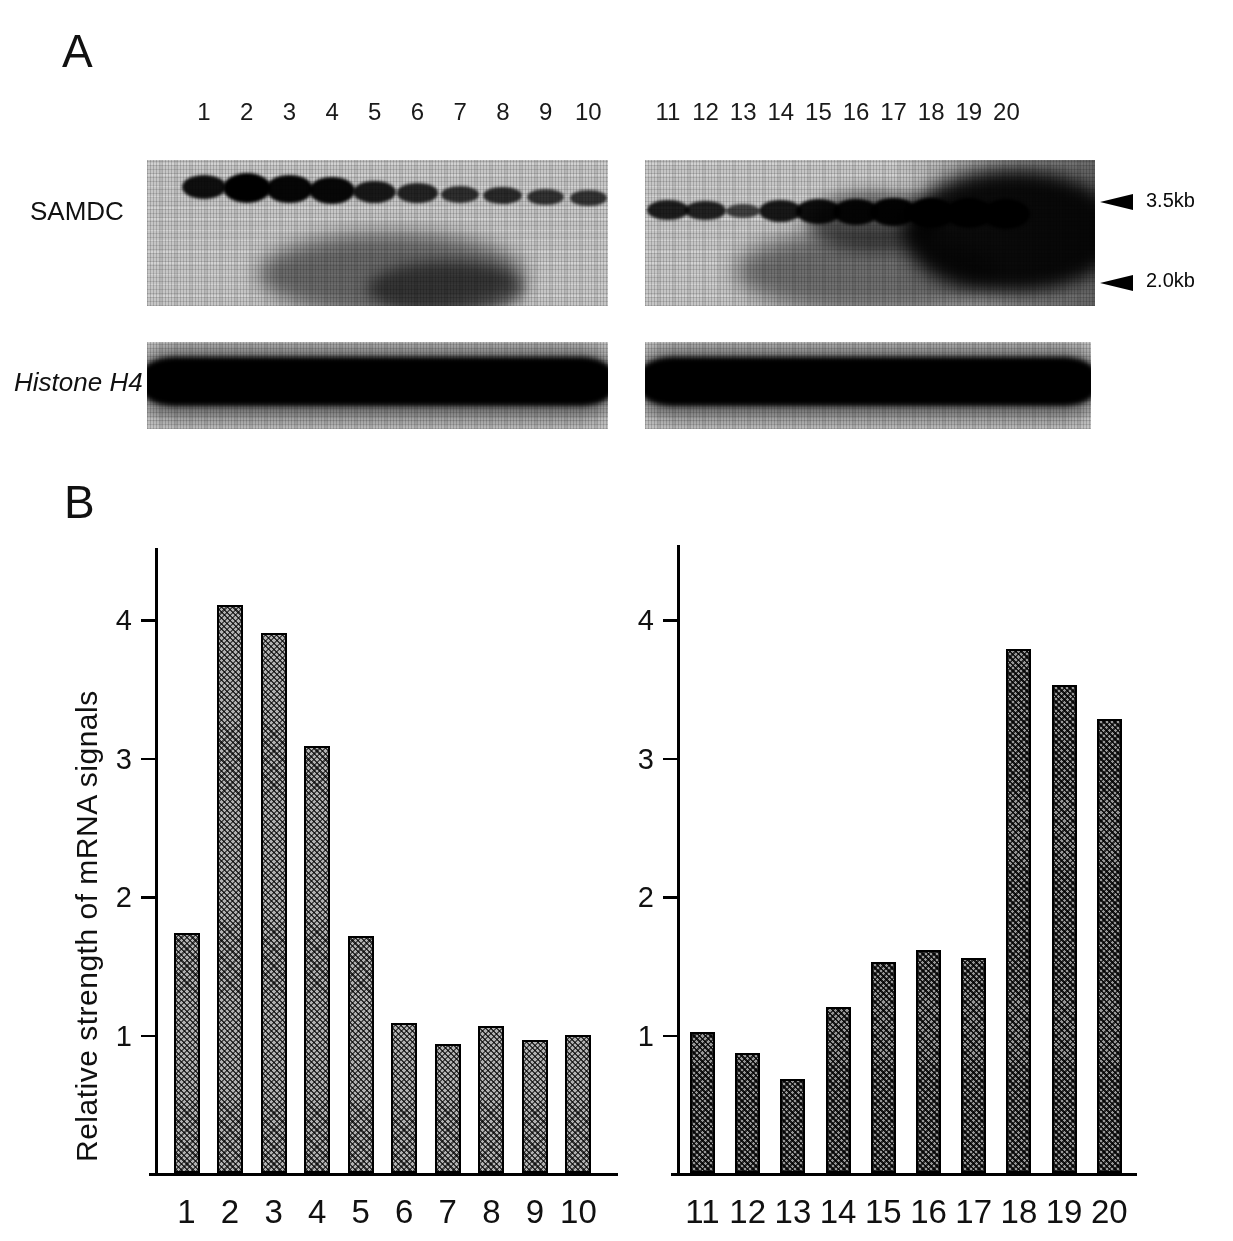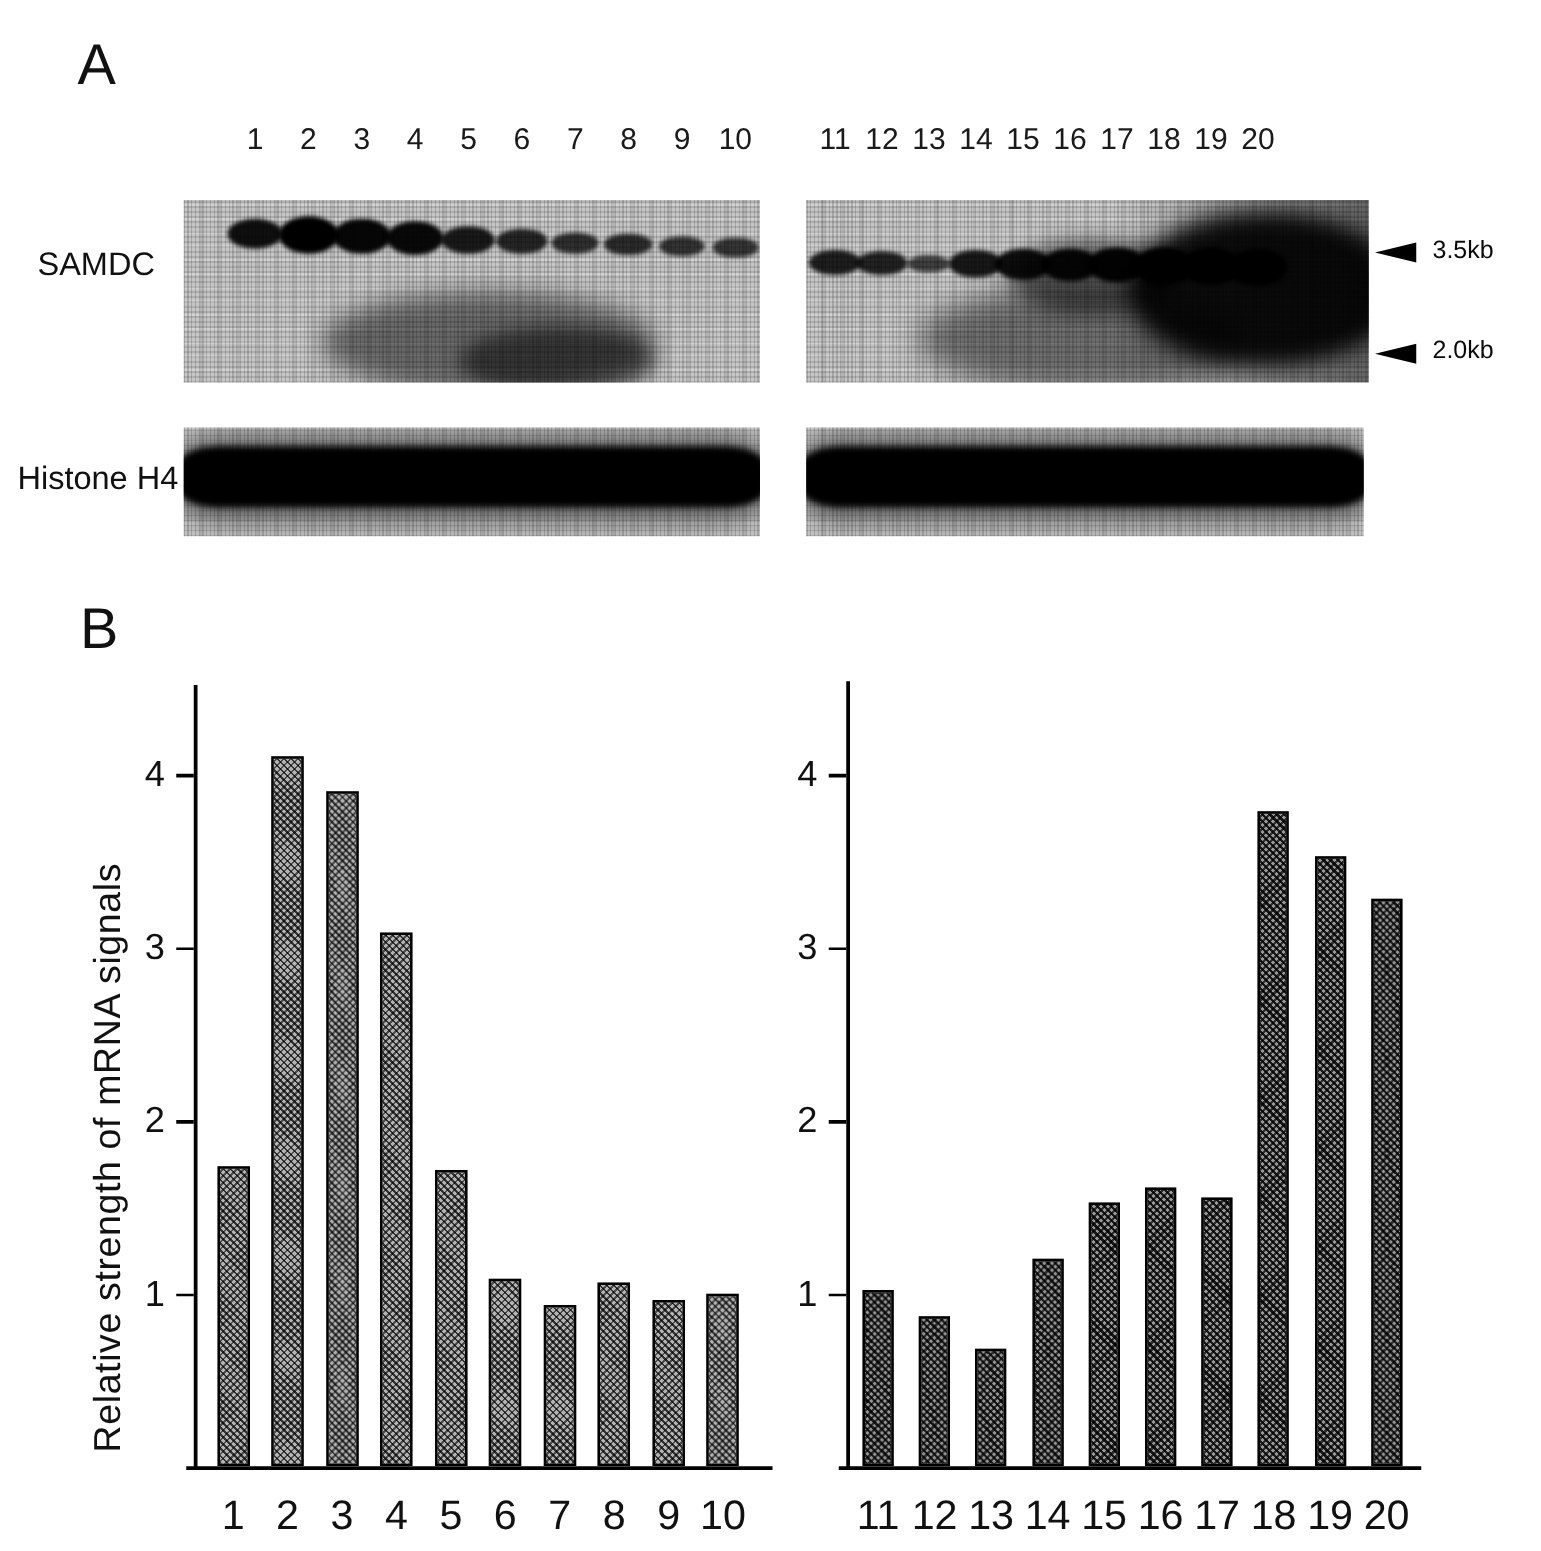--- a/index.html
+++ b/index.html
@@ -75,21 +75,21 @@
       <div class="lane-num" style="left: 780.8px; top: 100px;">14</div>
       <div class="lane-num" style="left: 818.4px; top: 100px;">15</div>
       <div class="lane-num" style="left: 856px; top: 100px;">16</div>
       <div class="lane-num" style="left: 893.6px; top: 100px;">17</div>
       <div class="lane-num" style="left: 931.2px; top: 100px;">18</div>
       <div class="lane-num" style="left: 968.8px; top: 100px;">19</div>
       <div class="lane-num" style="left: 1006.4px; top: 100px;">20</div>
     </div>
 
   <div class="row-label" style="left:30px;top:198px;text-align:center;">SAMDC</div>
-  <div class="row-label" style="left:14px;top:369px;">Histone H4</div>
+  <div class="row-label" style="left:14px;top:369px;font-style:italic;">Histone H4</div>
 
   <div class="blot" id="samdc-left" style="left:147px;top:160px;width:461px;height:146px;">
     <div class="smear s1"></div>
     <div class="smear s2"></div>
   <div class="band" style="width: 44.4px; height: 24.45px; left: 34.8px; top: 14.775px; opacity: 0.92;"></div>
       <div class="band" style="width: 48px; height: 30px; left: 75.7px; top: 13.2px; opacity: 1;"></div>
       <div class="band" style="width: 46.8px; height: 28.05px; left: 119px; top: 15.375px; opacity: 0.97;"></div>
       <div class="band" style="width: 46.32px; height: 27.298px; left: 161.94px; top: 16.951px; opacity: 0.96;"></div>
       <div class="band" style="width: 42.72px; height: 22.168px; left: 206.44px; top: 20.716px; opacity: 0.88;"></div>
       <div class="band" style="width: 40.32px; height: 19.248px; left: 250.34px; top: 23.376px; opacity: 0.82;"></div>

